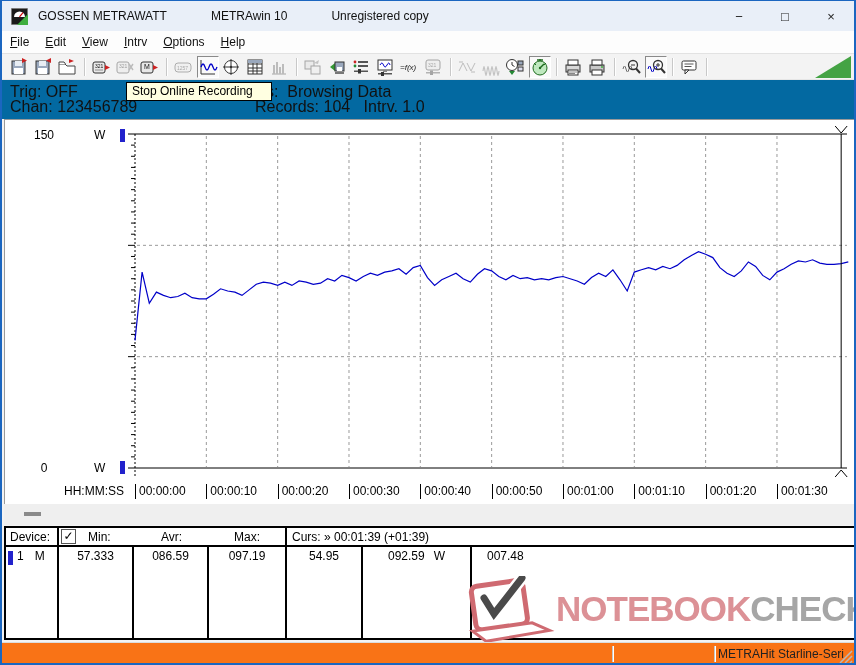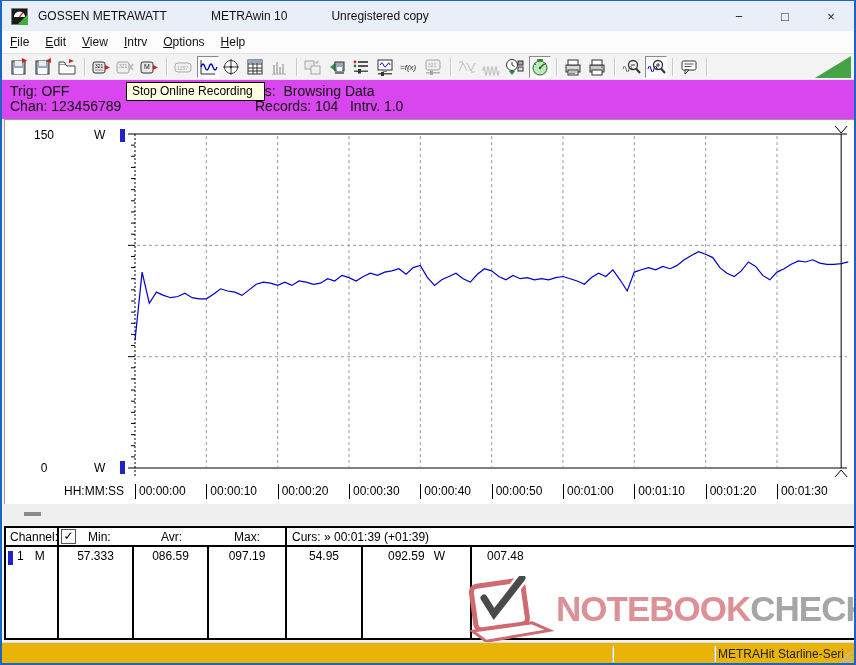--- a/index.html
+++ b/index.html
@@ -16,23 +16,23 @@
   .menu-item{display:inline-block;padding:3px 8px;font-size:12px;color:#111;}
   .menu-item::first-letter{text-decoration:underline;}
   
   #toolbar{position:absolute;left:0;top:53px;width:100%;height:26px;background:#f3f3f3;display:flex;align-items:center;padding-left:6px;box-sizing:border-box;border-bottom:1px solid #e6e6e6;}
   .tb{width:22px;height:22px;display:flex;align-items:center;justify-content:flex-start;margin:0 1px;box-sizing:border-box;}
   .tb.pressed{background:#fafafa;border:1px solid;border-color:#8a8a8a #fff #fff #8a8a8a;}
   .tb.disabled{opacity:.40;filter:grayscale(1);}
   .tbsep{width:1px;height:18px;background:#c8c8c8;margin:0 4px;border-right:1px solid #fff;}
   #cornertri{position:absolute;right:3px;top:55px;}
   
-  #infobar{position:absolute;left:0;top:79px;width:100%;height:39px;background:#d946ef;font-size:14px;color:#111;}
+  #infobar{position:absolute;left:0;top:79px;width:100%;height:39px;background:#0369a1;font-size:16px;color:#111;}
   .info-abs{position:absolute;white-space:nowrap;}
-  #tooltip{position:absolute;left:124px;top:81px;background:#ffffe1;border:1px solid #000;padding:1px 11px 2px 5px;font-size:12px;color:#000;z-index:5;}
+  #tooltip{position:absolute;left:124px;top:81px;background:#ffffe1;border:1px solid #000;padding:1px 18px 2px 5px;font-size:12px;color:#000;z-index:5;}
   
   #chartpanel{position:absolute;left:2px;top:118px;width:852px;height:385px;background:#fff;border-top:1px solid #9a9a9a;border-left:1px solid #9a9a9a;box-sizing:border-box;}
   #plot{position:absolute;left:2px;top:118px;}
   .axlabel{position:absolute;font-size:12px;color:#000;white-space:nowrap;}
   .ylab-num{width:40px;text-align:center;}
   .xtick{position:absolute;top:483px;font-size:12px;color:#000;border-left:1px solid #000;padding-left:3px;height:15px;line-height:15px;white-space:nowrap;}
   
   #sliderstrip{position:absolute;left:2px;top:503px;width:852px;height:21px;background:#efefef;}
   #sliderthumb{position:absolute;left:20px;top:8px;width:17px;height:4px;background:#8a8a8a;}
   
@@ -44,21 +44,21 @@
   .bR{border-right:2px solid #000;}
   #cbx{width:13px;height:13px;border:1px solid #555;background:#fff;font-size:12px;line-height:12px;text-align:center;margin:0 4px 0 2px;}
   #chanind{width:5px;height:14px;background:#2222cc;margin:2px 4px 0 2px;}
   
   #watermark{position:absolute;left:458px;top:575px;display:flex;align-items:center;z-index:6;}
   #wm-text{font-size:35px;font-weight:bold;letter-spacing:-1px;white-space:nowrap;
            text-shadow:-2px -2px 0 #fff,2px -2px 0 #fff,-2px 2px 0 #fff,2px 2px 0 #fff,0 2px 0 #fff,2px 0 0 #fff,0 -2px 0 #fff,-2px 0 0 #fff;}
   #wm-nb{color:#dc9196;}
   #wm-ck{color:#a6a6a6;}
   
-  #statusbar{position:absolute;left:0;top:641px;width:100%;height:22px;background:#eab308;border-top:1px solid #dcdcdc;font-size:12px;color:#222;}
+  #statusbar{position:absolute;left:0;top:641px;width:100%;height:22px;background:#f97316;border-top:1px solid #dcdcdc;font-size:12px;color:#222;}
   .sb-div{position:absolute;top:3px;width:1px;height:16px;background:#c6c6c6;border-right:1px solid #fff;}
   #sb-text{position:absolute;left:716px;top:4px;white-space:nowrap;}
   #grip{position:absolute;right:1px;bottom:1px;}
 </style>
 </head>
 <body>
 
 <div id="app">
 
   <div id="titlebar">
@@ -378,21 +378,21 @@
       <div class="xtick" style="left: 703.64px;">00:01:20</div>
       <div class="xtick" style="left: 774.97px;">00:01:30</div>
     </div>
 
   <div id="sliderstrip">
     <div id="sliderthumb"></div>
   </div>
 
   <div id="ctable">
     <div id="thead">
-      <div class="hc bR" style="width:53px;justify-content:flex-start;padding-left:4px;">Channel:</div>
+      <div class="hc bR" style="width:53px;justify-content:flex-start;padding-left:4px;">Device:</div>
       <div class="hc" style="width:75px;justify-content:flex-start;">
         <span id="cbx">✓</span>
         <span style="margin-left:8px;">Min:</span>
       </div>
       <div class="hc" style="width:75px;">Avr:</div>
       <div class="hc" style="width:78px;border-right:2px solid #000;">Max:</div>
       <div class="hc" style="flex:1;justify-content:flex-start;padding-left:5px;">Curs: » 00:01:39 (+01:39)</div>
     </div>
     <div id="trow">
       <div class="dc bR" style="width:53px;justify-content:flex-start;">

